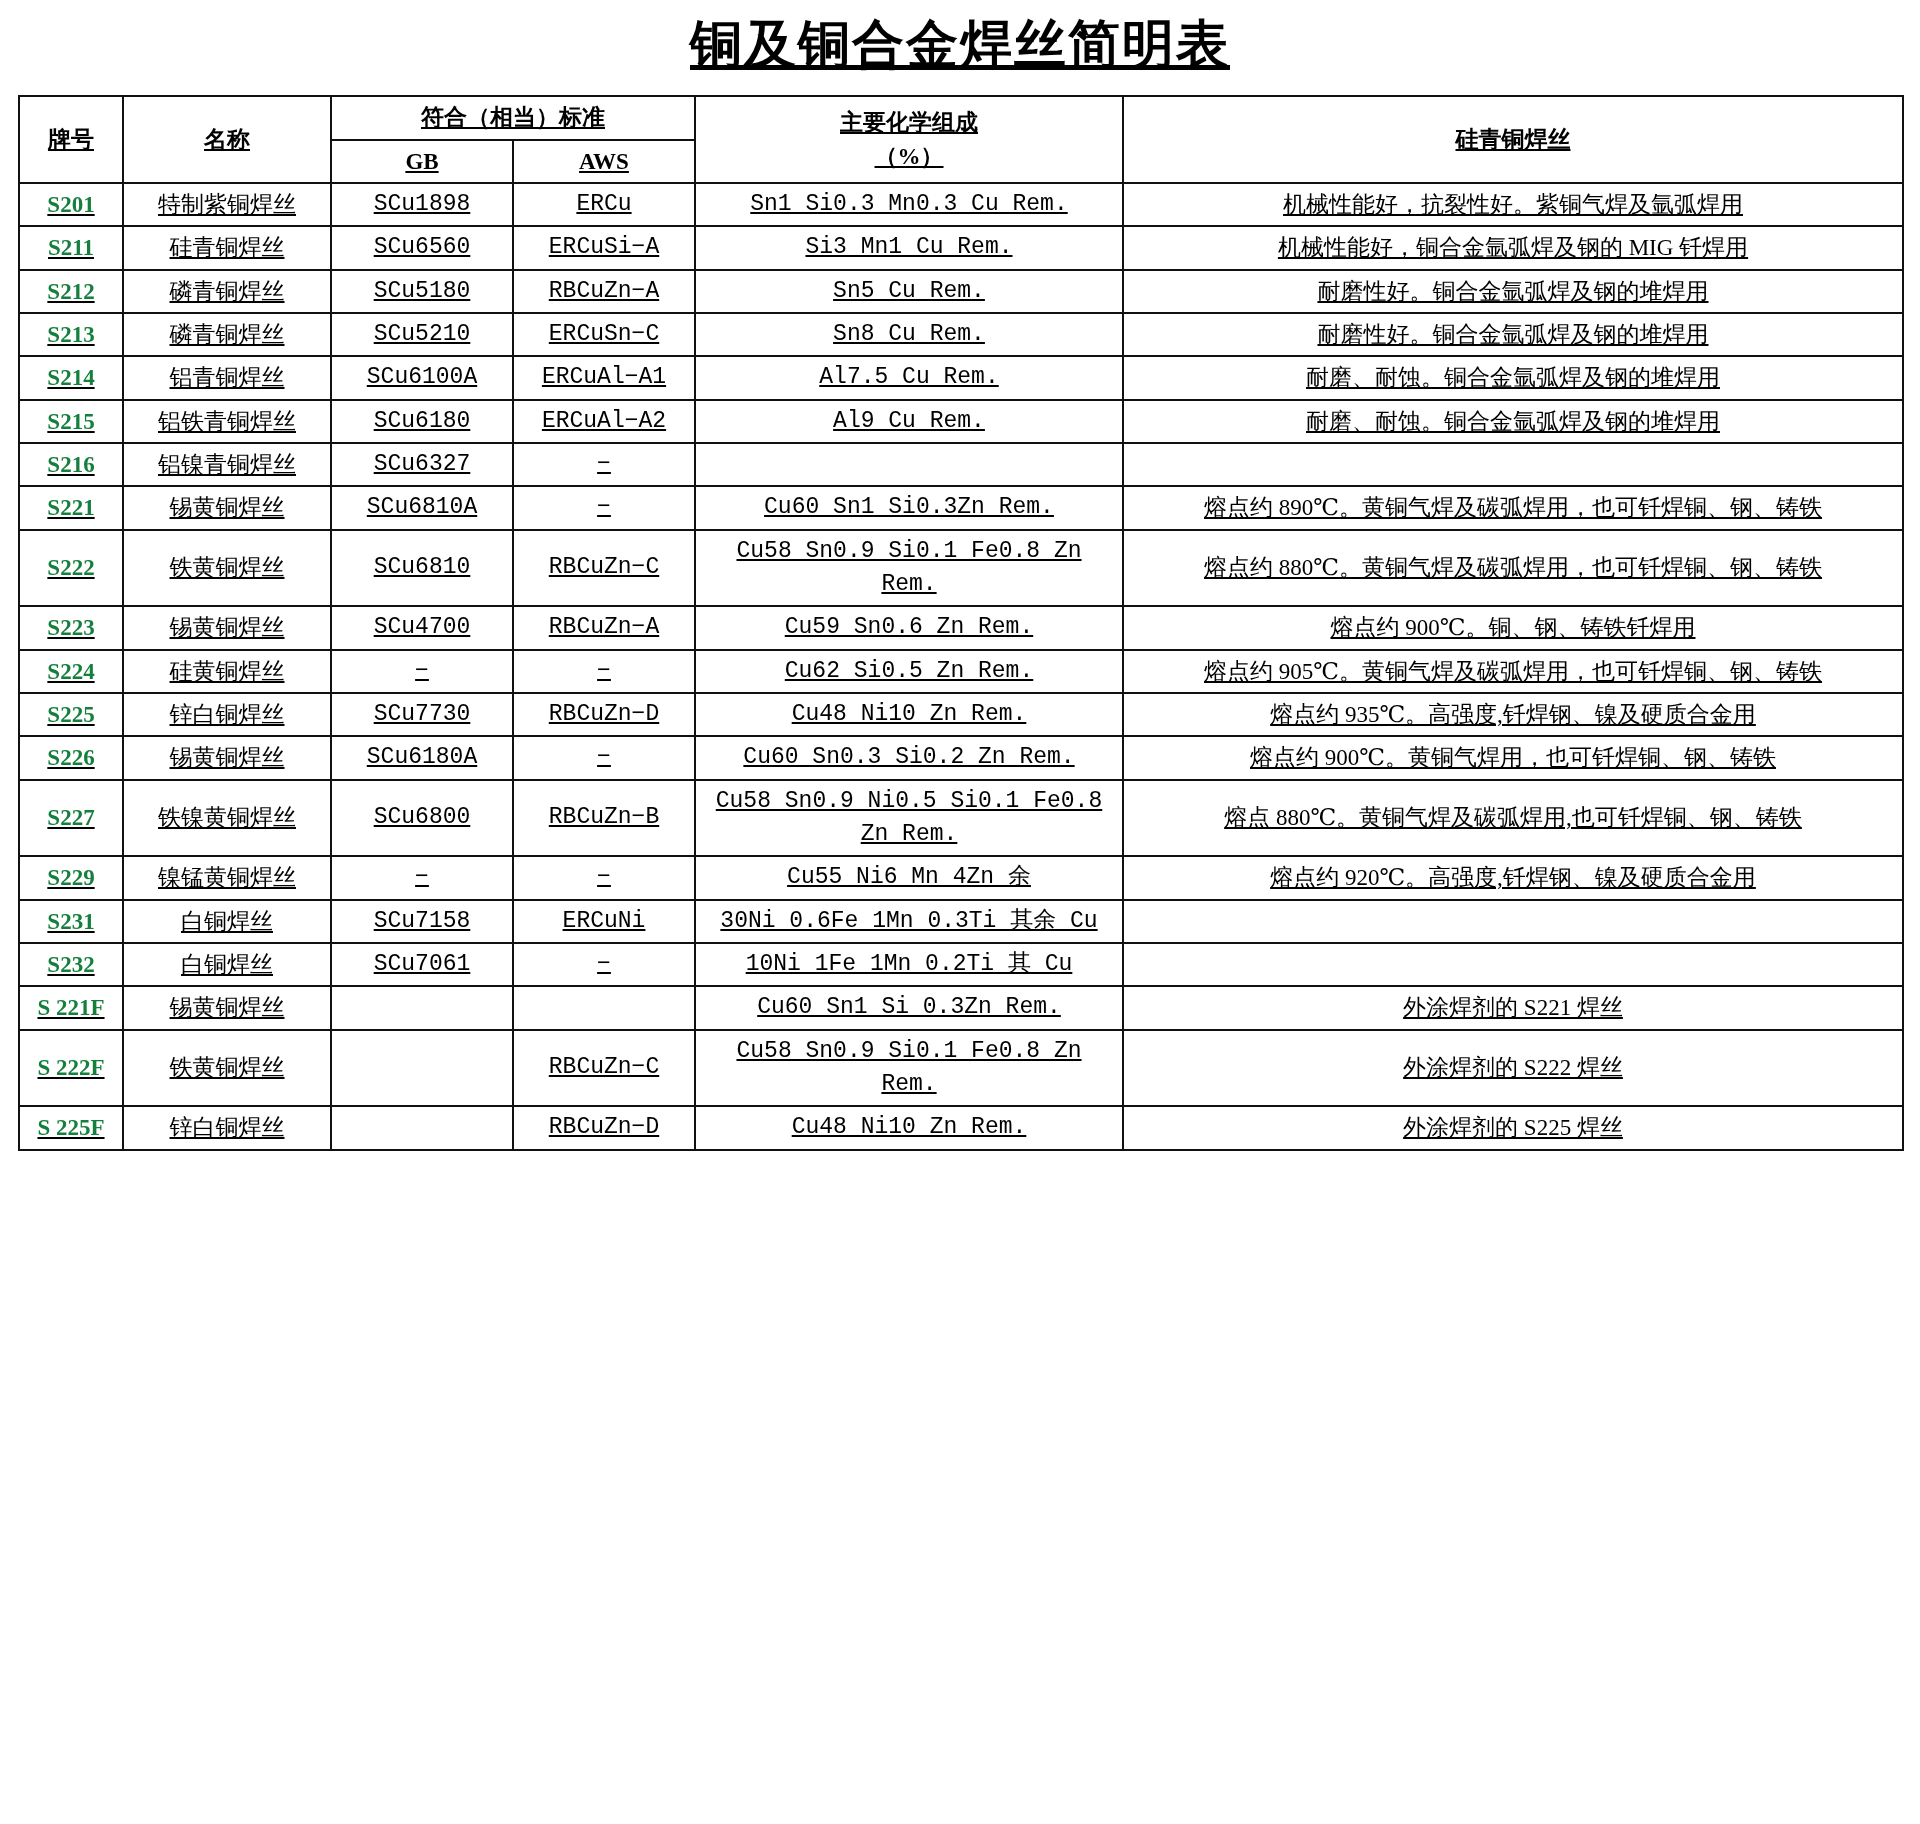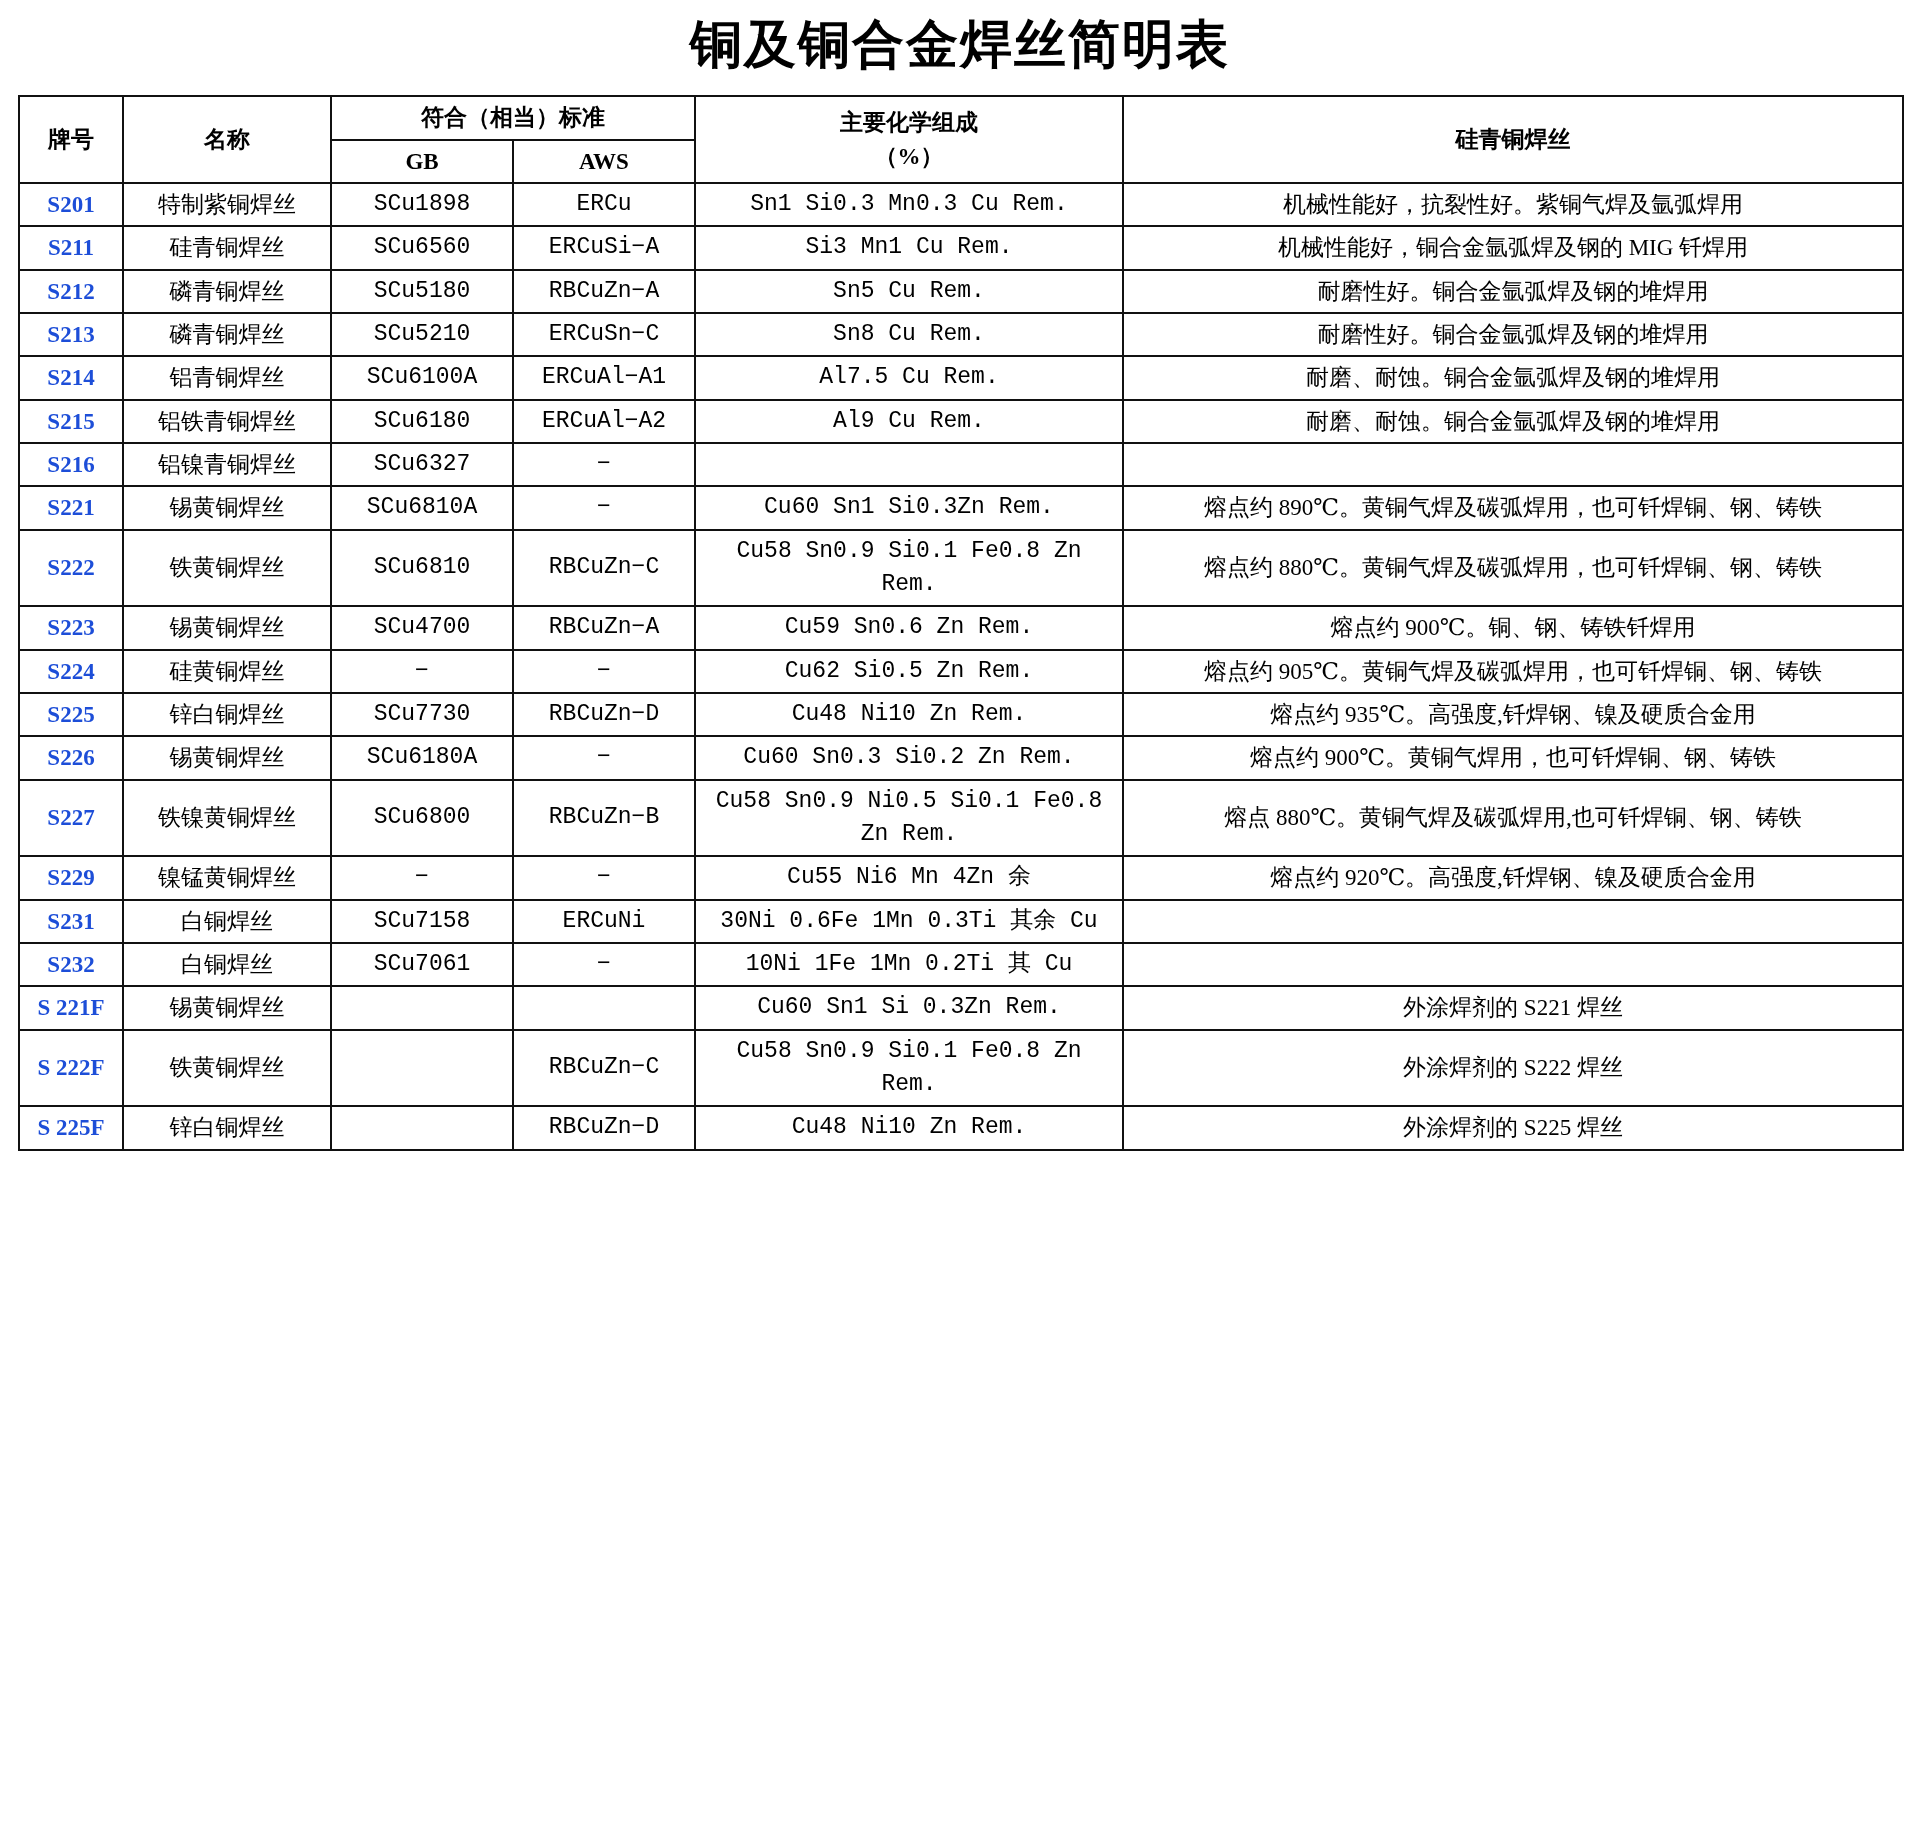--- a/index.html
+++ b/index.html
@@ -10,20 +10,21 @@
   body {
     width: 1920px;
     min-height: 1824px;
     font-family: "Liberation Serif", "DejaVu Serif", serif;
     color: #000000;
   }
   .page {
     width: 1920px;
     box-sizing: border-box;
     padding: 0 18px 10px 18px;
+    text-decoration: underline;
   }
   .doc-title {
     text-align: center;
     font-family: "Liberation Sans", sans-serif;
     font-weight: bold;
     font-size: 52px;
     letter-spacing: 2px;
     margin: 16px 0 22px 0;
     line-height: 1.1;
   }
@@ -45,21 +46,21 @@
     font-size: 27px;
   }
   .col-code   { width: 104px; }
   .col-name   { width: 208px; }
   .col-gb     { width: 182px; }
   .col-aws    { width: 182px; }
   .col-chem   { width: 428px; }
   .col-use    { width: 780px; }
 
   td.code {
-    color: #1d4ed8;
+    color: #15803d;
     font-weight: bold;
     font-size: 25px;
     font-family: "Liberation Serif", serif;
   }
   td.name {
     font-size: 25px;
     margin-top: 16px;
   }
   td.mono {
     font-family: "Liberation Mono", "DejaVu Sans Mono", monospace;

